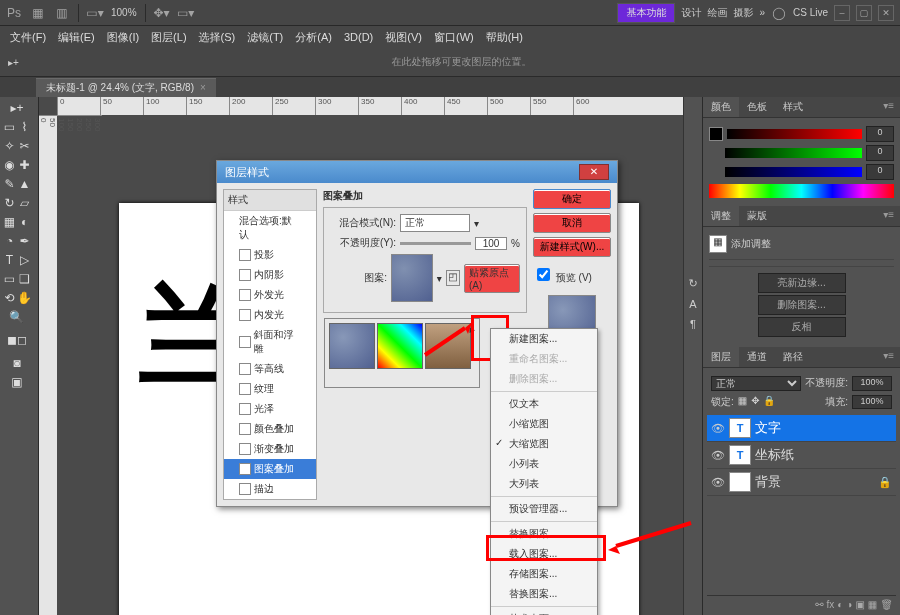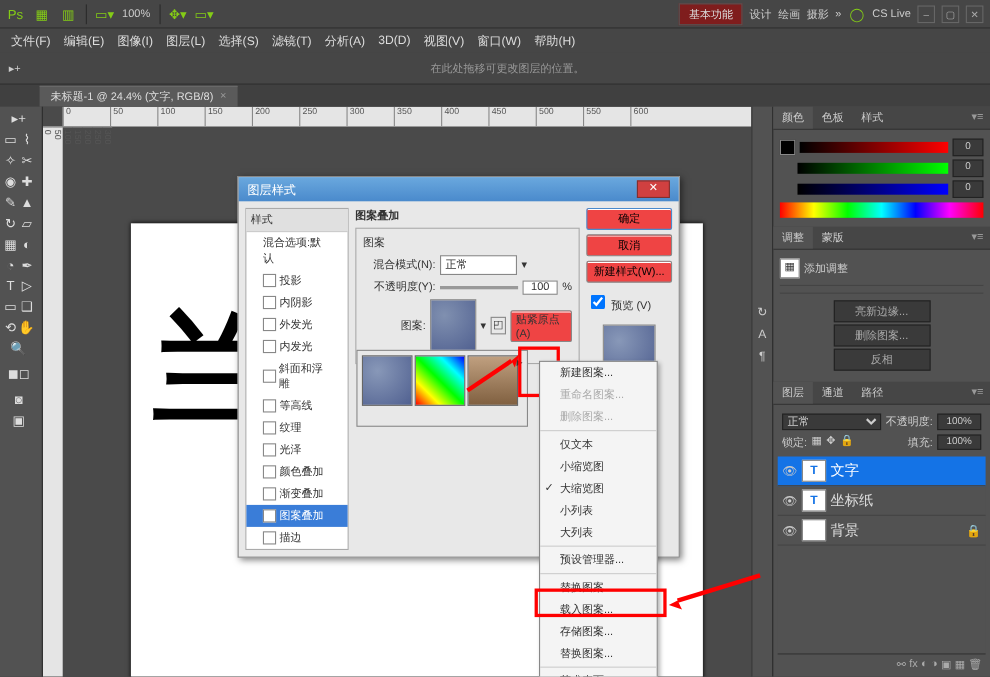--- a/index.html
+++ b/index.html
@@ -1,21 +1,21 @@
 <!DOCTYPE html>
 <html><head>
 <meta charset="utf-8">
 <style>
 body{margin:0;font-family:"Microsoft YaHei",sans-serif;font-size:11px;color:#333;background:#464646;width:900px;height:615px;overflow:hidden;position:relative}
 .topbar{background:#464646;height:25px;display:flex;align-items:center;padding:0 6px;gap:8px;border-bottom:1px solid #282828}
-.topbar .ico{width:16px;height:16px;display:flex;align-items:center;justify-content:center;color:#84cc16;font-size:12px}
+.topbar .ico{width:16px;height:16px;display:flex;align-items:center;justify-content:center;color:#a3a3a3;font-size:12px}
 .topbar .sep{width:1px;height:18px;background:#2a2a2a}
 .topbar .zoom{color:#ccc;font-size:10px}
 .topbar .right{margin-left:auto;display:flex;gap:6px;align-items:center}
-.btn-basic{background:#7f1d1d;color:#ddd;padding:2px 8px;font-size:10px;border:1px solid #555}
+.btn-basic{background:#6d28d9;color:#ddd;padding:2px 8px;font-size:10px;border:1px solid #555}
 .btn-win{width:14px;height:14px;border:1px solid #666;color:#aaa;font-size:9px;display:flex;align-items:center;justify-content:center}
 .menubar{background:#464646;height:22px;display:flex;align-items:center;padding:0 6px;gap:4px}
 .menubar span{color:#ddd;font-size:11px;padding:2px 4px}
 .optionsbar{background:#464646;height:28px;border-bottom:1px solid #2a2a2a;display:flex;align-items:center;padding:0 8px;color:#999;font-size:10px}
 .tabstrip{background:#404040;height:20px;display:flex;align-items:center;padding-left:36px}
 .doctab{background:#5a5a5a;color:#ddd;padding:2px 10px;font-size:10px;border-top:1px solid #6a6a6a;display:flex;align-items:center;gap:6px}
 .doctab .x{color:#999;font-size:10px}
 .workspace{display:flex;height:520px;position:relative}
 .toolbox{width:34px;background:#525252;border-right:1px solid #2a2a2a;display:flex;flex-direction:column;gap:1px;padding:2px}
 .tool{width:30px;height:18px;color:#ddd;font-size:12px;display:flex;align-items:center;justify-content:center}
@@ -390,21 +390,20 @@
           <span>图案叠加</span>
         </div>
       <div class="itm">
           <span class="cb"></span>
           <span>描边</span>
         </div>
     </div>
     <div class="style-mid">
       <div style="font-weight:bold;margin-bottom:4px">图案叠加</div>
       <div class="fset">
-        <div class="leg">图案</div>
         <div class="frow">
           <label>混合模式(N):</label>
           <span class="sel">正常</span>
             <span>▾</span>
         </div>
         <div class="frow">
           <label>不透明度(Y):</label>
           <div class="slid"></div>
           <span class="num">100</span>
           <span>%</span>

